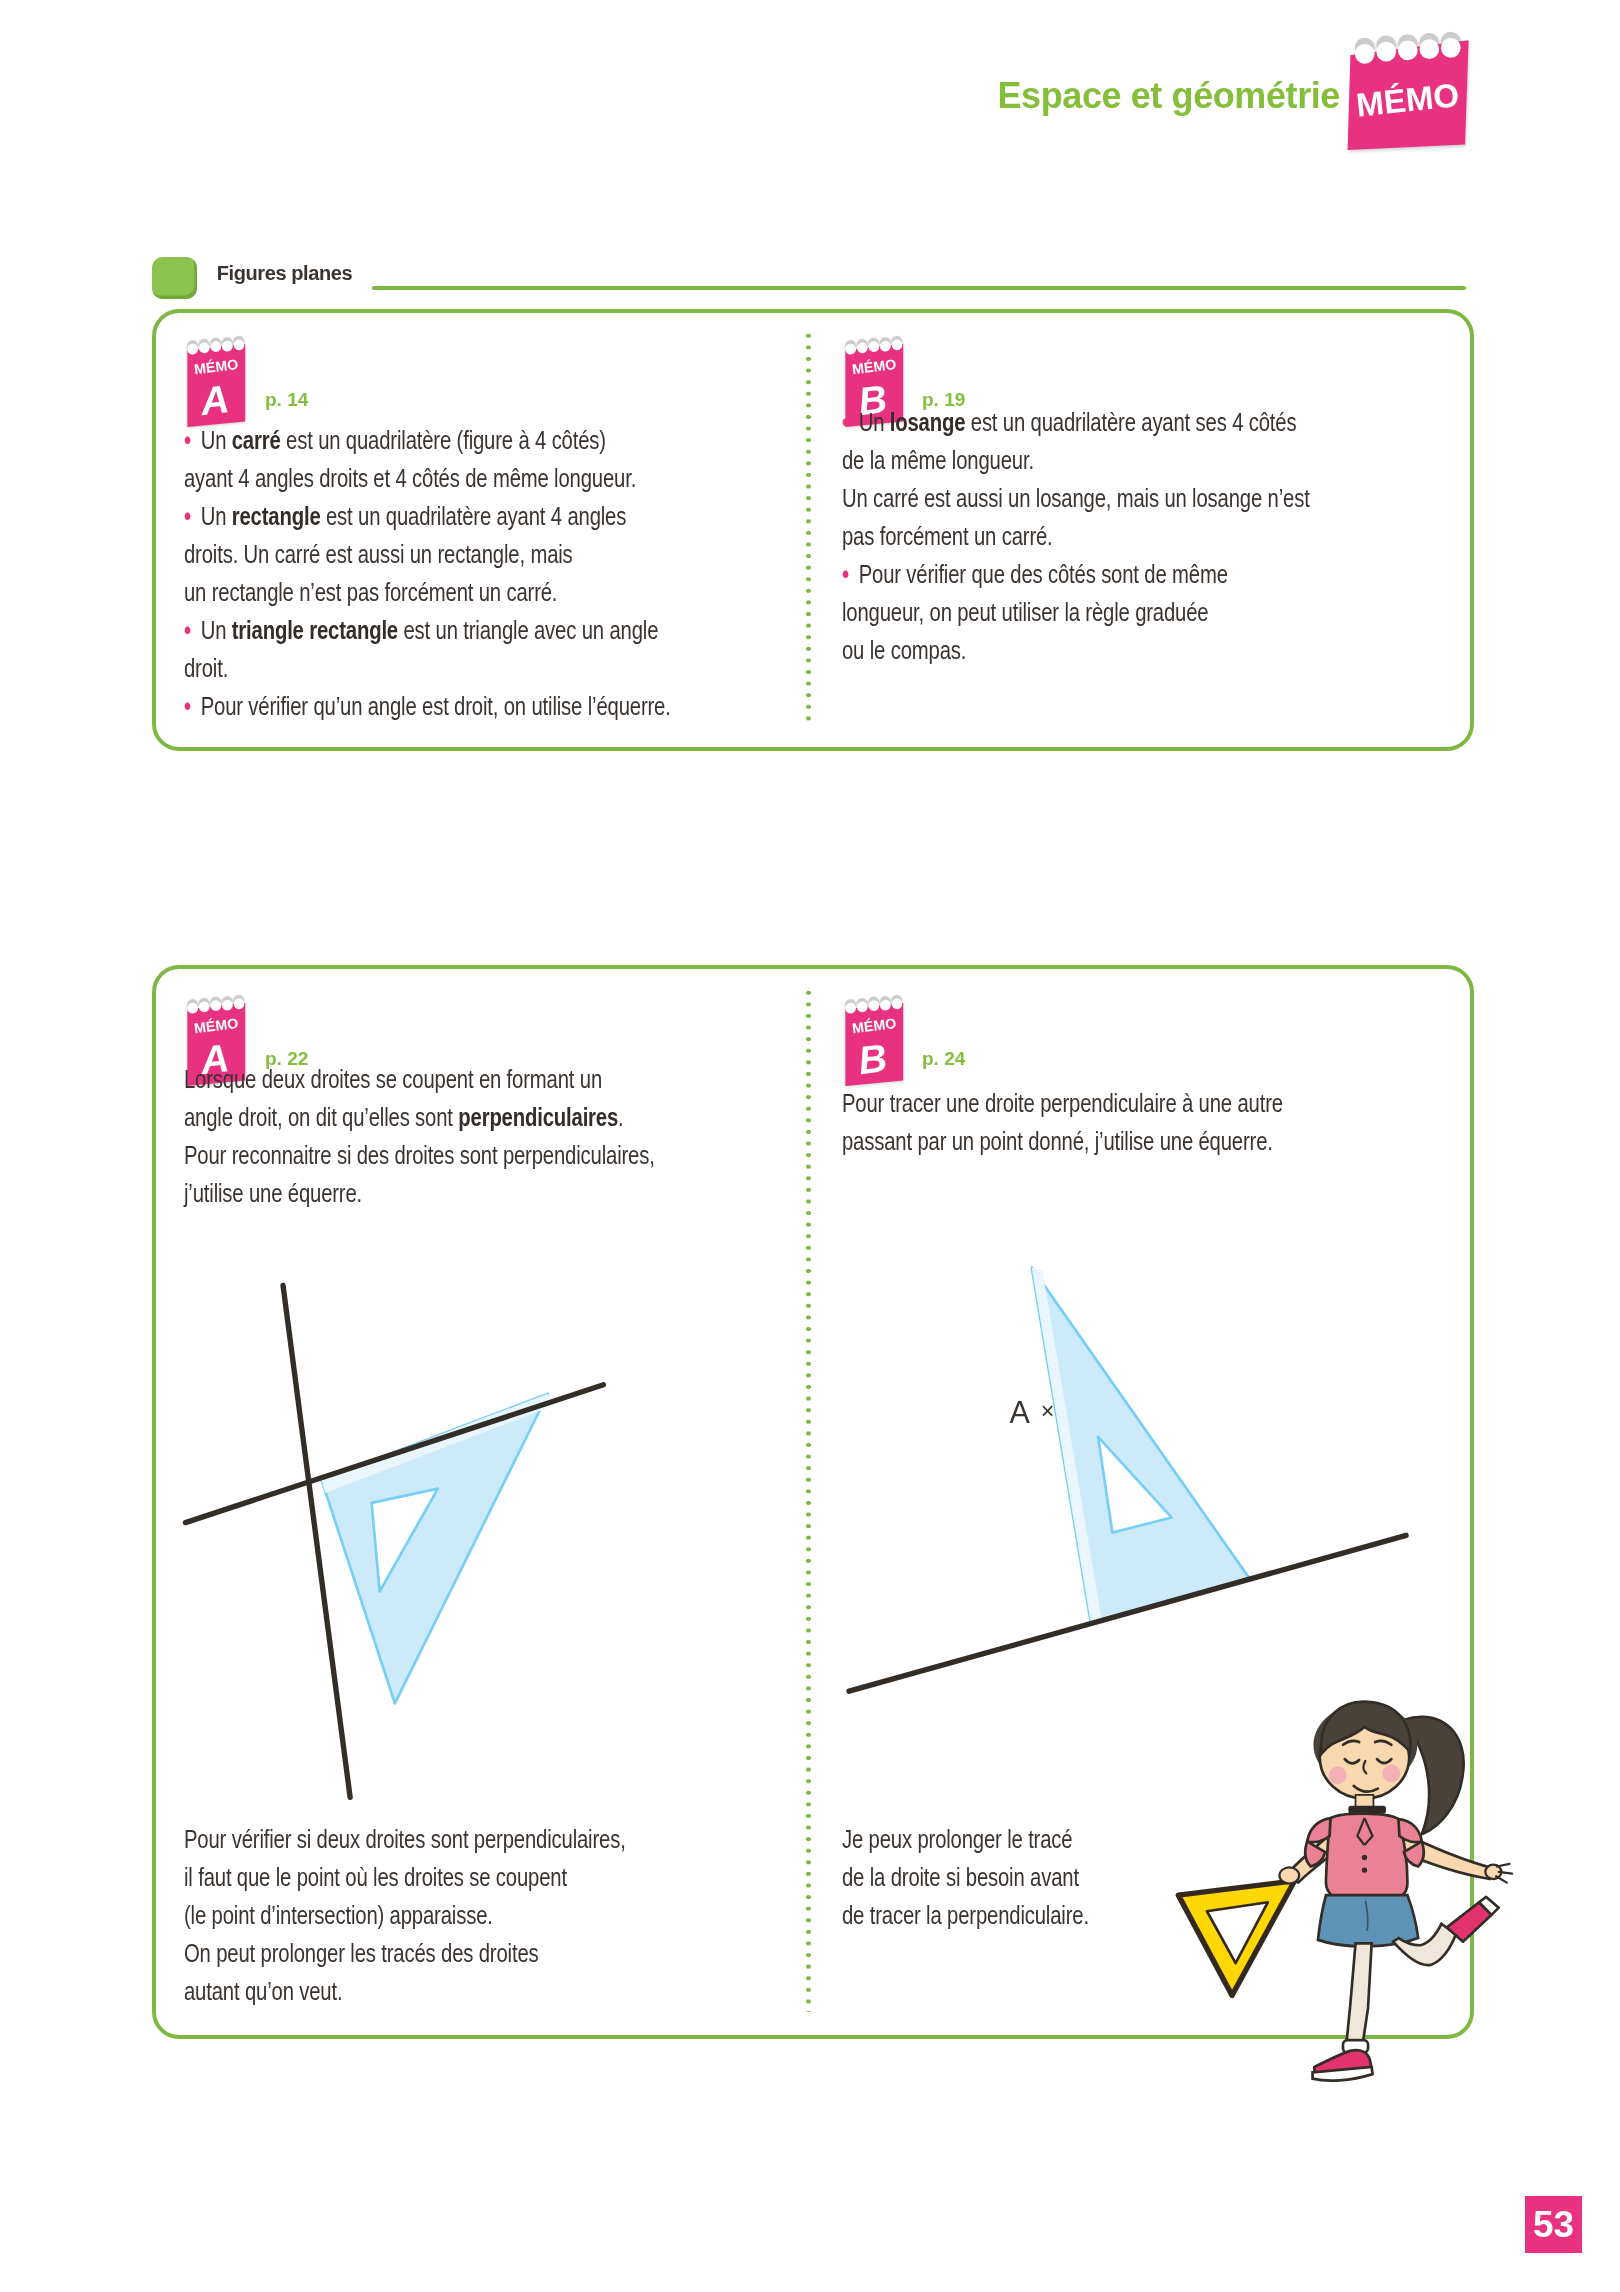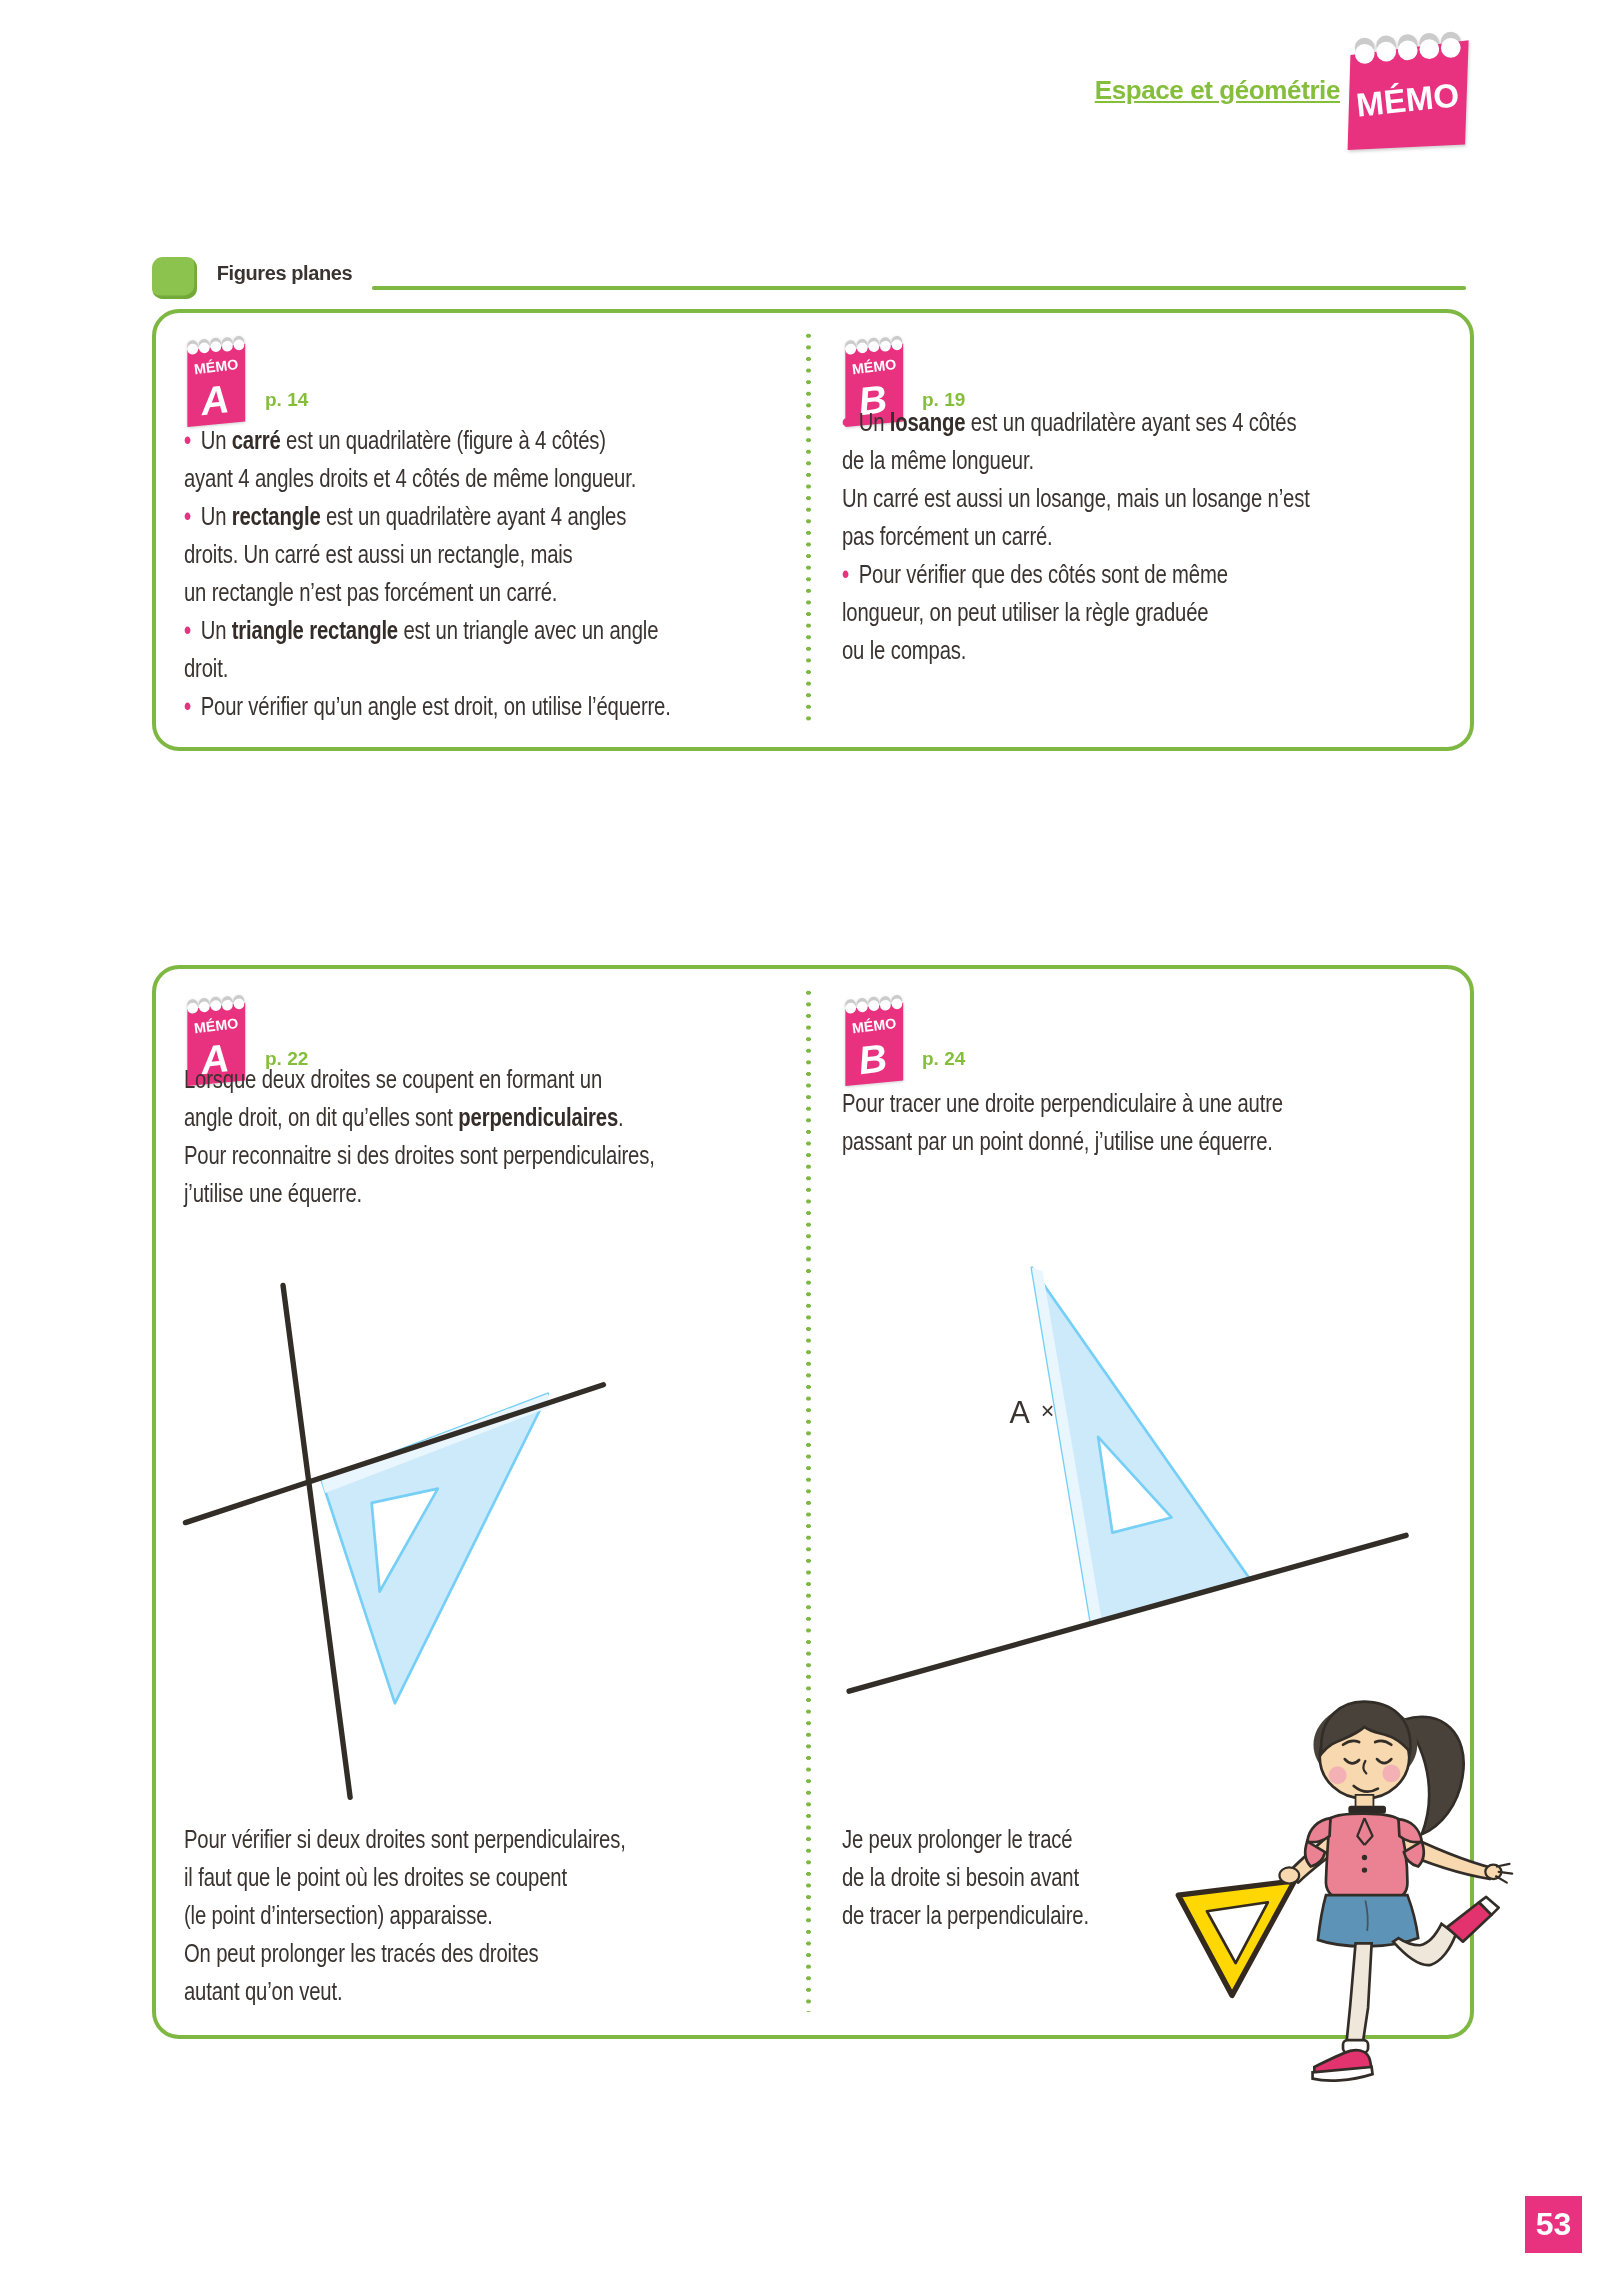--- a/index.html
+++ b/index.html
@@ -1,20 +1,20 @@
 <!DOCTYPE html>
 <html style="font-size:14.3px"><head>
 <meta charset="utf-8">
 <style>
   html,body{margin:0;padding:0;background:#ffffff;}
   .page{position:relative;width:1620px;height:2293px;background:#ffffff;overflow:hidden;
         font-family:"Liberation Sans",sans-serif;color:#3A332F;}
   
   .hdr-title{position:absolute;left:770px;top:75px;width:570px;text-align:right;
-             font-size:26px;font-weight:bold;color:#85BE3B;letter-spacing:-0.4px;text-decoration:underline;}
+             font-size:36px;font-weight:bold;color:#85BE3B;letter-spacing:-0.4px;}
   .hdr-badge{position:absolute;left:1342px;top:27px;width:133px;height:131px;
              filter:drop-shadow(1.8px 2.7px 1.8px rgba(0,0,0,.18));}
   
   .sec-row{position:absolute;left:152px;width:1314px;display:flex;align-items:flex-start;}
   .sec-icon{width:45px;height:42px;border-radius:10.7px;background:#8CC24E;
             box-shadow:inset -2.7px -3.6px 0 rgba(95,150,40,.55);flex:0 0 auto;}
   .sec-title{margin-left:19.7px;font-size:20px;font-weight:bold;color:#3A332F;
              letter-spacing:-0.4px;padding-top:5.4px;white-space:nowrap;}
   .sec-rule{flex:1;height:3.6px;background:#7EB843;align-self:flex-start;
             margin-left:19.7px;margin-top:29px;border-radius:1.8px;}
@@ -32,21 +32,21 @@
   .tcol{position:absolute;}
   .tl{height:38px;line-height:38px;white-space:nowrap;font-size:26px;letter-spacing:-0.2px;
       transform:scaleX(.78);transform-origin:0 50%;}
   .tl strong{font-weight:bold;color:#332C28;}
   .blt{color:#E8317F;font-weight:bold;margin-right:5.4px;}
   
   .diag{position:absolute;}
   
   .pnum{position:absolute;left:1525px;top:2196px;width:57px;height:57px;background:#E8317F;
         display:flex;align-items:center;justify-content:center;}
-  .pnum span{color:#fff;font-size:32px;font-weight:bold;}
+  .pnum span{color:#fff;font-size:37px;font-weight:bold;}
 </style>
 </head>
 <body>
 
 <div class="page">
 
   <div class="hdr-title">Espace et géométrie</div>
   <svg class="hdr-badge" viewBox="0 0 148 146">
     <g transform="rotate(-1 74 73)">
       <circle cx="26" cy="22" r="11" fill="#cbcbcb"></circle>

